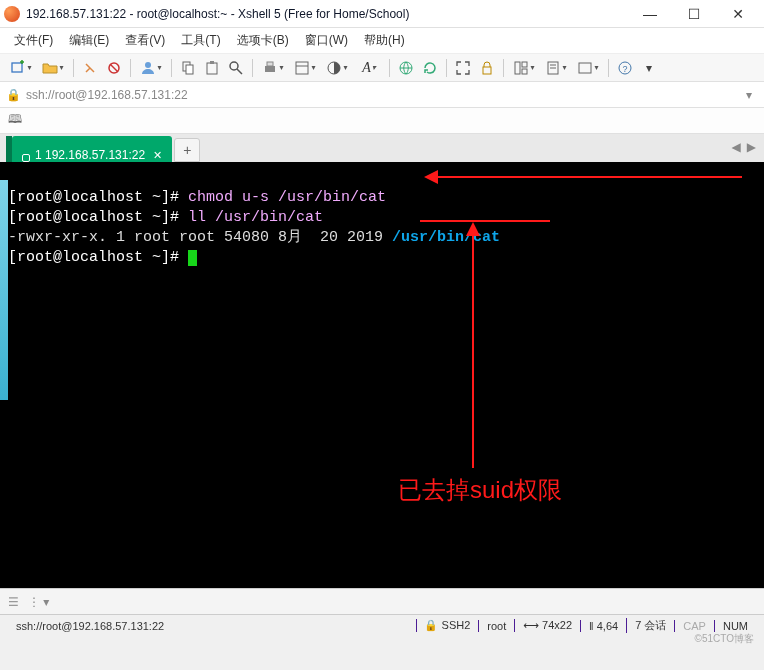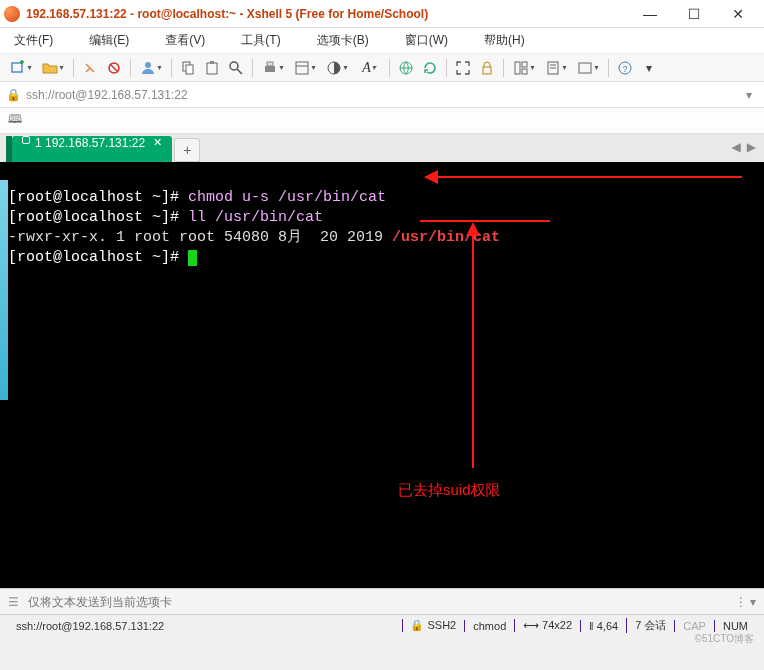--- a/index.html
+++ b/index.html
@@ -1,26 +1,26 @@
 <!DOCTYPE html>
 <html><head>
 <meta charset="utf-8">
 <style>
 * { margin: 0; padding: 0; box-sizing: border-box; }
 body { font-family: "Microsoft YaHei", Tahoma, sans-serif; font-size: 12px; background: #f0f0f0; width: 764px; height: 670px; overflow: hidden; position: relative; }
 
 
 .titlebar { height: 28px; background: #fff; display: flex; align-items: center; padding: 0 4px; border-bottom: 1px solid #e0e0e0; }
 .titlebar .appicon { width: 16px; height: 16px; background: radial-gradient(circle at 30% 30%, #ff9b54, #d9451a); border-radius: 50%; margin-right: 6px; }
-.titlebar .title { flex: 1; color: #c2410c; font-weight: bold; }
+.titlebar .title { flex: 1; color: #0f172a; }
 .titlebar .winbtns { display: flex; }
 .titlebar .winbtn { width: 44px; height: 28px; display: flex; align-items: center; justify-content: center; color: #333; font-size: 14px; cursor: pointer; }
 
 
-.menubar { height: 26px; background: #fff; display: flex; align-items: center; padding: 0 6px; gap: 20px; border-bottom: 1px solid #eee; }
+.menubar { height: 26px; background: #fff; display: flex; align-items: center; padding: 0 6px; gap: 0; border-bottom: 1px solid #eee; }
 .menubar .menuitem { padding: 3px 8px; cursor: pointer; color: #333; }
 
 
 .toolbar { height: 28px; background: #f7f7f7; display: flex; align-items: center; padding: 0 6px; gap: 2px; border-bottom: 1px solid #e0e0e0; }
 .tbtn { width: 22px; height: 22px; display: flex; align-items: center; justify-content: center; color: #444; cursor: pointer; border-radius: 2px; position: relative; }
 .tbtn.drop::after { content: "▾"; font-size: 8px; margin-left: 1px; color: #555; }
 .tbtn.wide { width: 30px; }
 .tsep { width: 1px; height: 18px; background: #ccc; margin: 0 3px; }
 .tbtn svg { width: 16px; height: 16px; }
 
@@ -29,34 +29,34 @@
 .addrbar .lock { width: 14px; margin-right: 6px; color: #888; }
 .addrbar .addr { flex: 1; color: #888; font-size: 12px; }
 .addrbar .star { color: #888; margin: 0 6px; }
 
 
 .tipbar { height: 26px; background: #fdfdfd; display: flex; align-items: center; padding: 0 8px; border-bottom: 1px solid #e0e0e0; color: #555; }
 .tipbar .tipicon { margin-right: 6px; color: #666; }
 
 
 .tabbar { height: 28px; background: #e9e9e9; display: flex; align-items: flex-end; padding: 0 6px; position: relative; }
-.tab { height: 26px; background: #00a86b; color: #fff; display: flex; align-items: flex-start; padding: 0 10px; border-radius: 3px 3px 0 0; margin-right: 2px; cursor: pointer; font-size: 12px; }
+.tab { height: 26px; background: #00a86b; color: #fff; display: flex; align-items: flex-end; padding: 0 10px; border-radius: 3px 3px 0 0; margin-right: 2px; cursor: pointer; font-size: 12px; }
 .tab .dot { width: 8px; height: 8px; border: 1px solid #fff; border-radius: 2px; margin-right: 5px; }
 .tab .x { margin-left: 8px; font-size: 11px; }
 .tabadd { width: 26px; height: 24px; background: #f5f5f5; border: 1px solid #ccc; display: flex; align-items: center; justify-content: center; border-radius: 3px 3px 0 0; cursor: pointer; font-size: 14px; color: #666; }
 .tabbar .nav { position: absolute; right: 8px; top: 6px; display: flex; gap: 6px; color: #888; }
 
 
 .terminal { background: #000; color: #ddd; font-family: "Consolas","Courier New",monospace; font-size: 15px; line-height: 20px; padding: 6px 8px; height: 426px; position: relative; white-space: pre; }
 .prompt { color: #fff; text-align: right; }
 .cmd { color: #f0abfc; }
-.hl { color: #ef4444; font-weight: bold; }
+.hl { color: #0ea5e9; font-weight: bold; }
 .cursor { display: inline-block; width: 9px; height: 16px; background: #17d61a; vertical-align: text-bottom; }
 .underline-red { position: absolute; height: 2px; background: #ff1a1a; }
-.annot { position: absolute; color: #ff1a1a; font-family: "Microsoft YaHei",sans-serif; font-size: 15px; }
+.annot { position: absolute; color: #ff1a1a; font-family: "Microsoft YaHei",sans-serif; font-size: 24px; }
 
 
 .aline { position: absolute; background: #ff1a1a; }
 .ahead { position: absolute; width: 0; height: 0; }
 
 
 .footerinput { height: 26px; background: #f4f4f4; border-top: 1px solid #ccc; display: flex; align-items: center; padding: 0 8px; color: #999; }
 .footerinput .fi-icon { margin-right: 6px; width: 14px; }
 
 
@@ -255,28 +255,27 @@
   
   <div class="aline" style="left:472px;top:62px;width:2px;height:244px"></div>
   <div class="ahead" style="left:466px;top:60px;border-bottom:14px solid #ff1a1a;border-left:7px solid transparent;border-right:7px solid transparent"></div>
 
   
   <div class="annot" style="left:398px;top:318px">已去掉suid权限</div>
 </div>
 
 <div class="footerinput">
   <span class="fi-icon">☰</span>
-  <input style="flex: 1 1 0%; border: none; background: transparent; outline: none; color: rgb(153, 153, 153); font-size: 12px;" placeholder="仅将文本发送到当前选项卡">
   <span style="color:#888">⋮ ▾</span>
 </div>
 
 <div class="statusbar">
   <div class="sitem">ssh://root@192.168.57.131:22</div>
   <div class="sitem">🔒 <span>SSH2</span></div>
-  <div class="sitem">chmod</div>
+  <div class="sitem">root</div>
   <div class="sitem">⟷ <span>74x22</span></div>
   <div class="sitem">‖ <span>4,64</span></div>
   <div class="sitem">7 会话</div>
   <div class="sitem" style="color:#aaa">CAP</div>
   <div class="sitem">NUM</div>
 </div>
 
 <div class="edge-left"></div>
 <div class="watermark">©51CTO博客</div>
 

